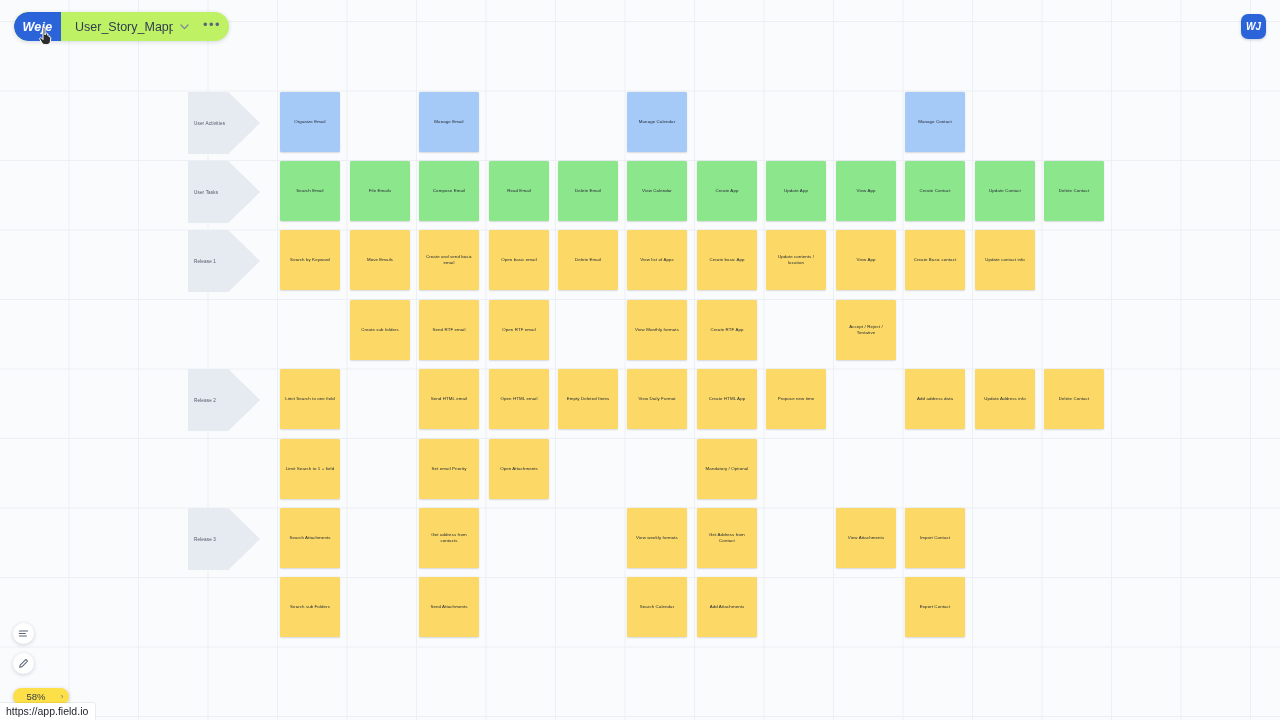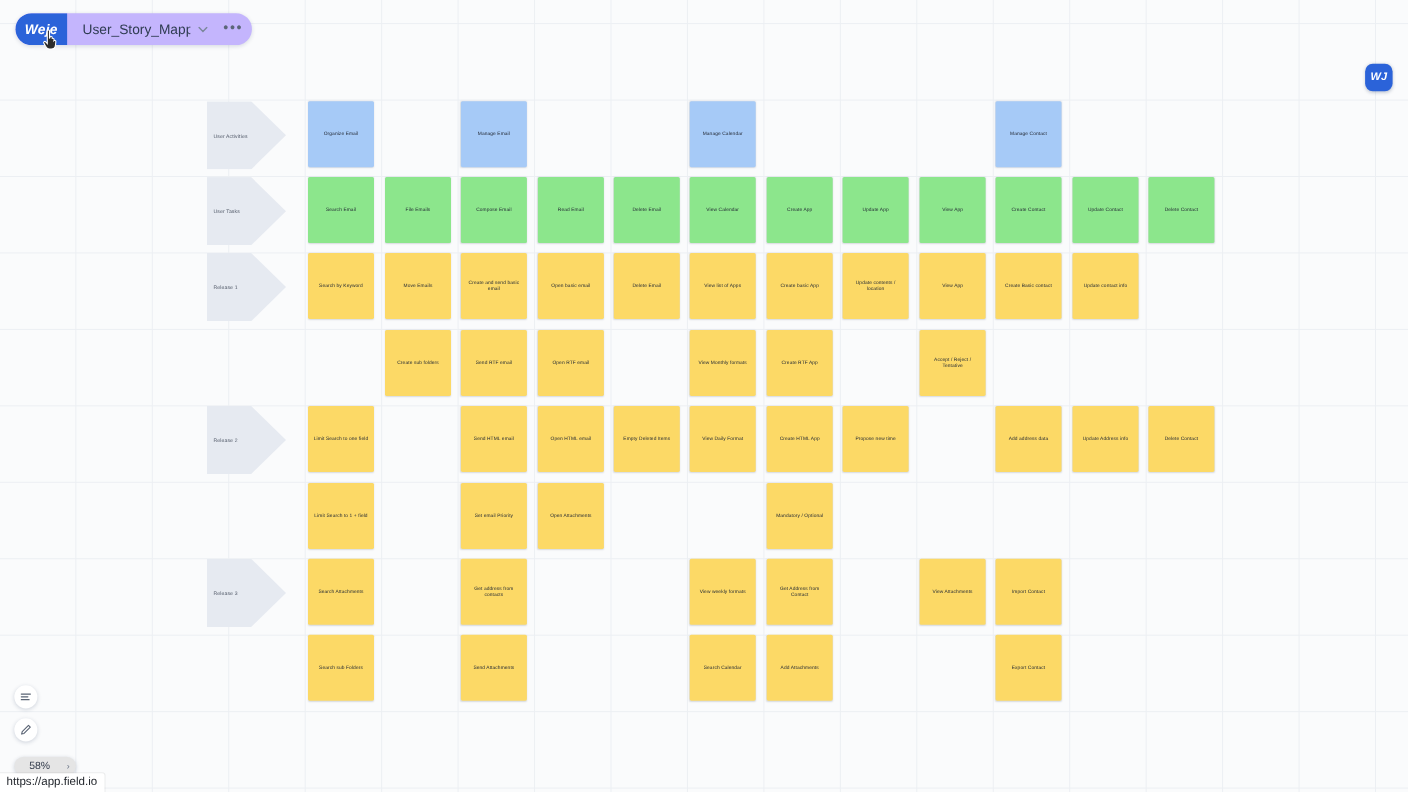--- a/index.html
+++ b/index.html
@@ -19,21 +19,21 @@
       linear-gradient(to bottom, #eceff3 1px, transparent 1px);
     background-size: 69.5px 69.5px;
     background-position: -1px 21px;
   }
 
   
   #topbar {
     position: absolute; top: 12px; left: 14px;
     display: flex; align-items: stretch;
     height: 29px;
-    background: #c4b5fd;
+    background: #bef264;
     border-radius: 15px;
     box-shadow: 0 1px 4px rgba(20,40,80,.16);
     overflow: hidden;
     z-index: 40;
   }
   #logo {
     background: #2b63d9;
     color: #ffffff;
     font-weight: bold;
     font-size: 12.5px;
@@ -71,21 +71,20 @@
   
   #avatar {
     position: absolute; top: 14px; right: 14px;
     width: 25px; height: 25px; border-radius: 7px;
     background: #2b63d9; color: #fff;
     font-size: 10px; font-weight: bold;
     display: flex; align-items: center; justify-content: center;
     box-shadow: 0 1px 3px rgba(20,40,80,.22);
     z-index: 40;
     font-style: italic;
-    margin-top: 44px;
   }
 
   
   .lane-arrow {
     position: absolute;
     height: 62px;
     width: 72px;
     z-index: 2;
   }
   .lane-arrow .shape {
@@ -126,21 +125,21 @@
     box-shadow: 0 1px 4px rgba(20,40,80,.2);
     display: flex; align-items: center; justify-content: center;
     z-index: 40;
   }
   #fab-notes { top: 623px; }
   #fab-pen   { top: 653px; }
 
   #zoom-pill {
     position: absolute; left: 13px; top: 688px;
     height: 17px; width: 56px;
-    background: #e5e5e5; border-radius: 9px;
+    background: #fde047; border-radius: 9px;
     box-shadow: 0 1px 4px rgba(20,40,80,.2);
     display: flex; align-items: center;
     z-index: 40;
   }
   #zoom-val {
     flex: 1; text-align: center; font-size: 9.5px; color: #343d4d;
     padding-left: 4px;
   }
   #zoom-next {
     width: 14px; text-align: center; font-size: 8px; color: #6b7687;

